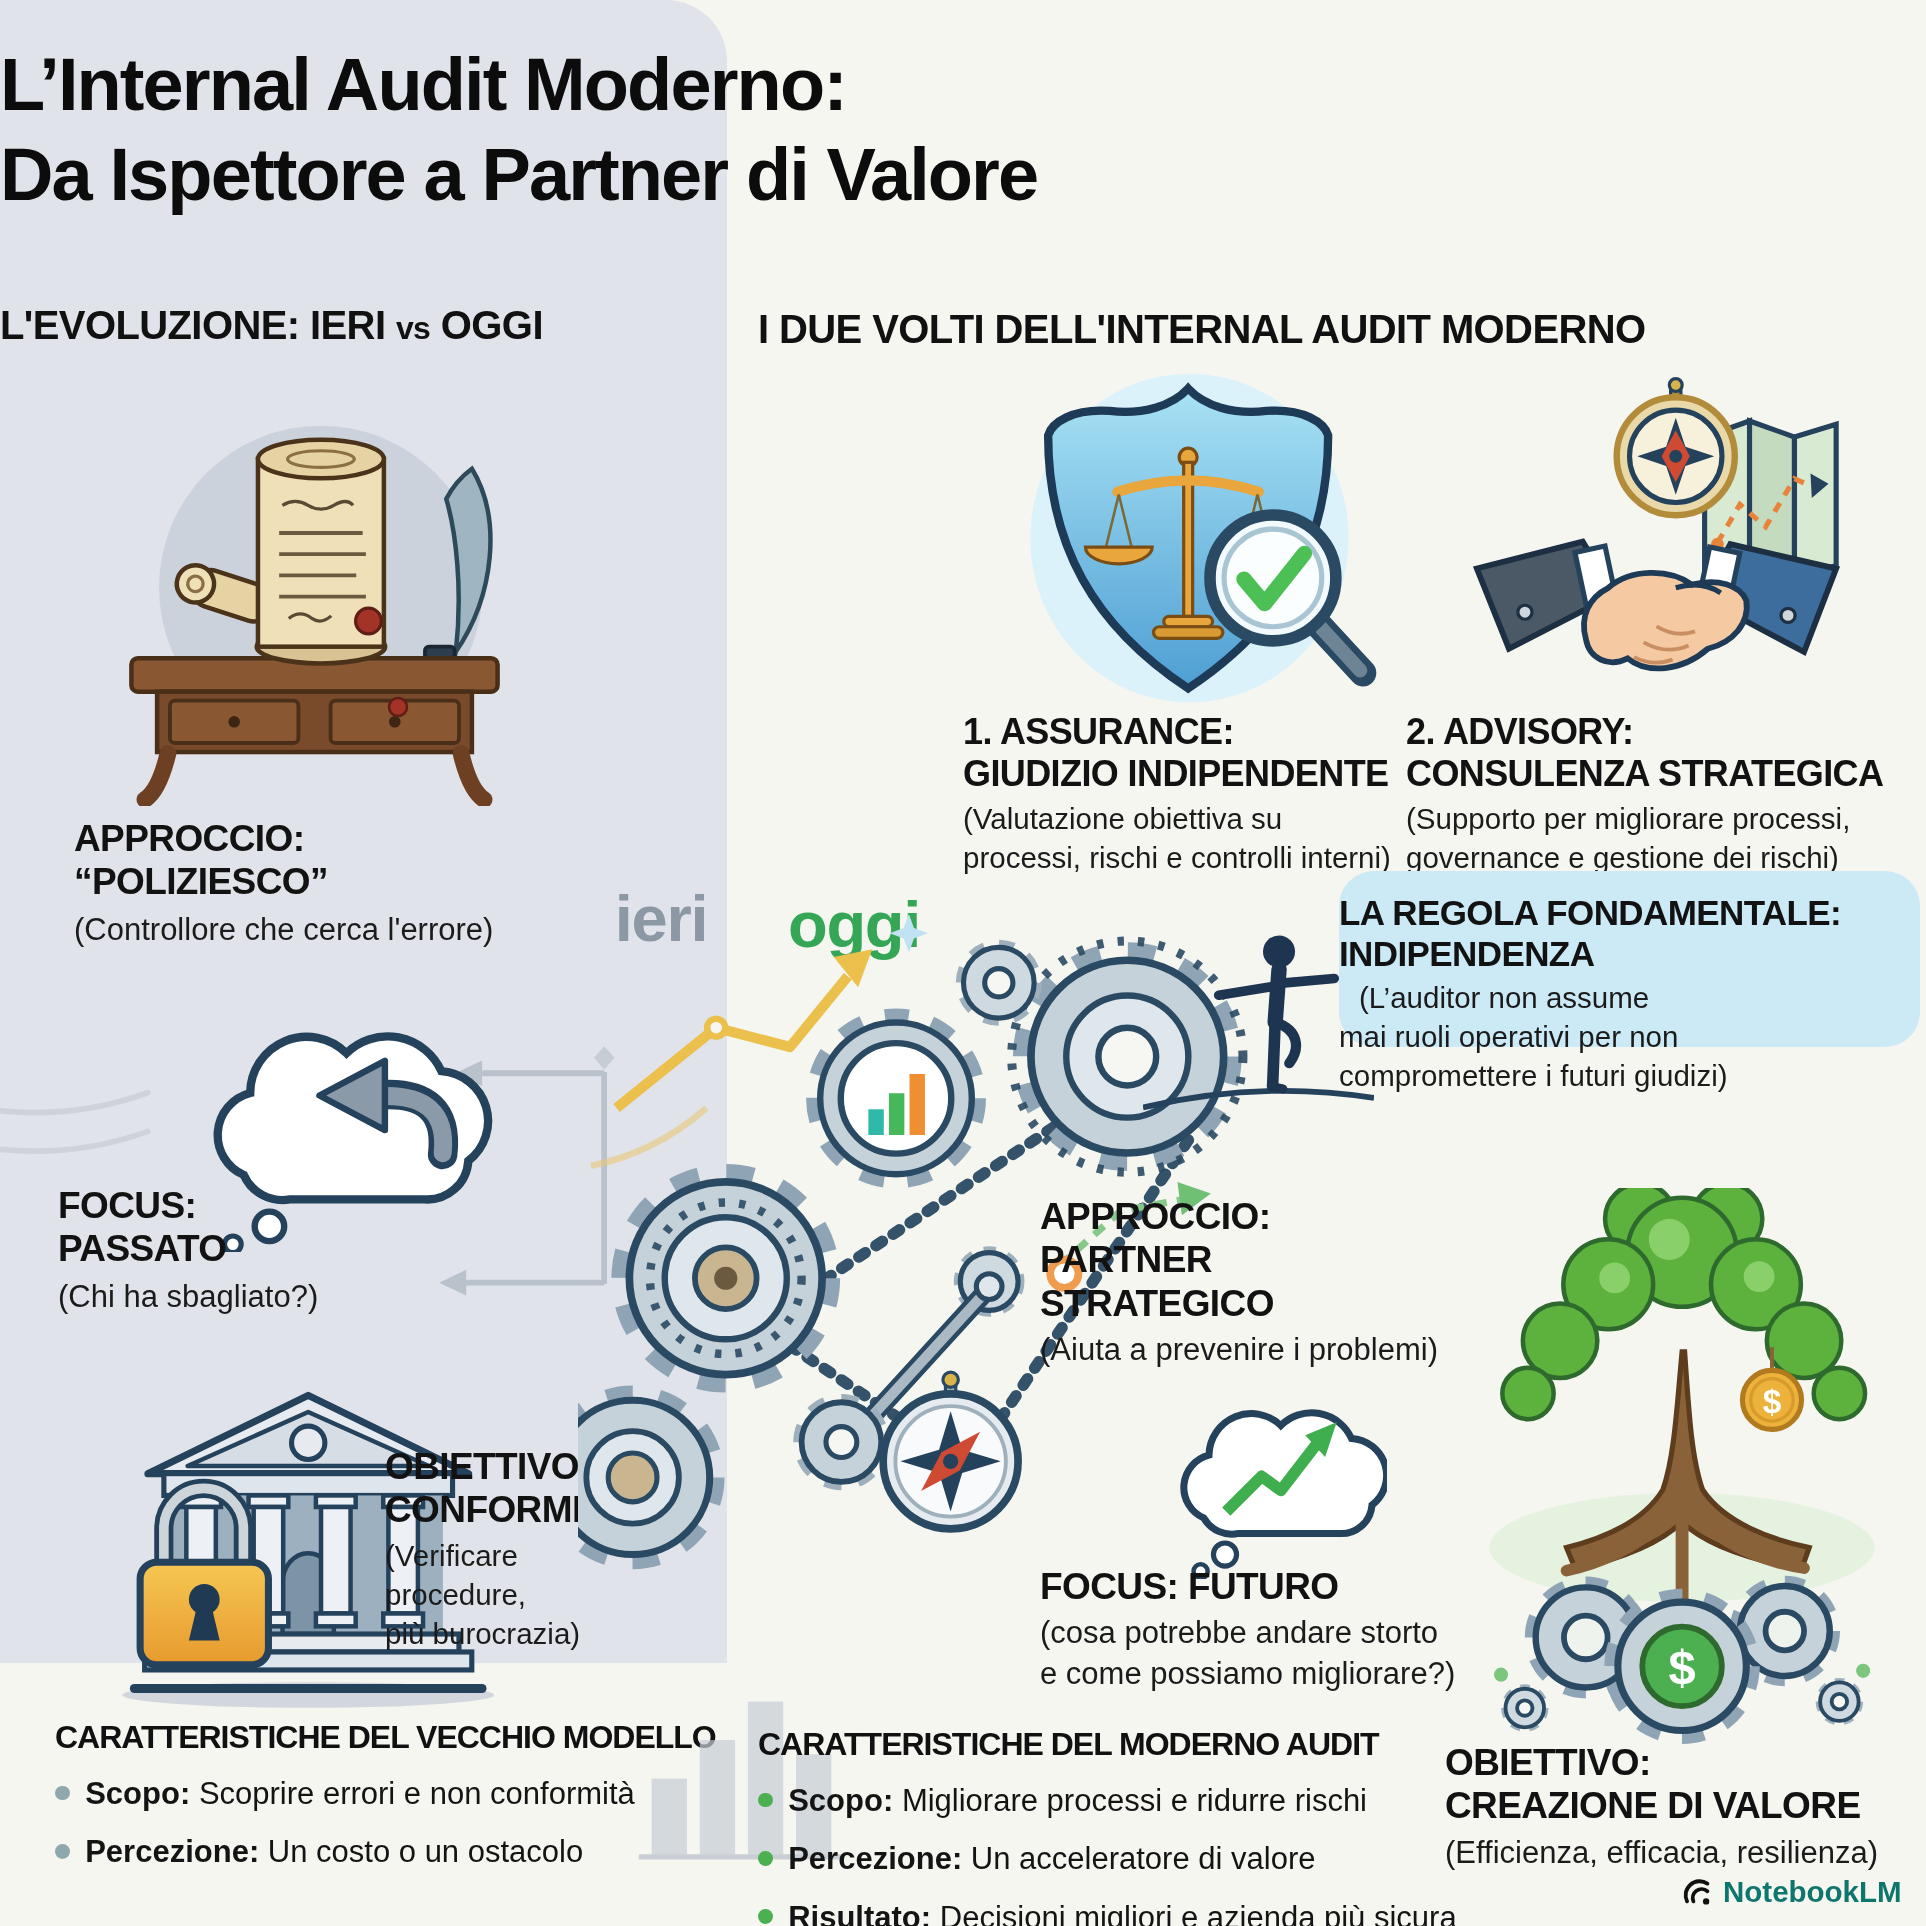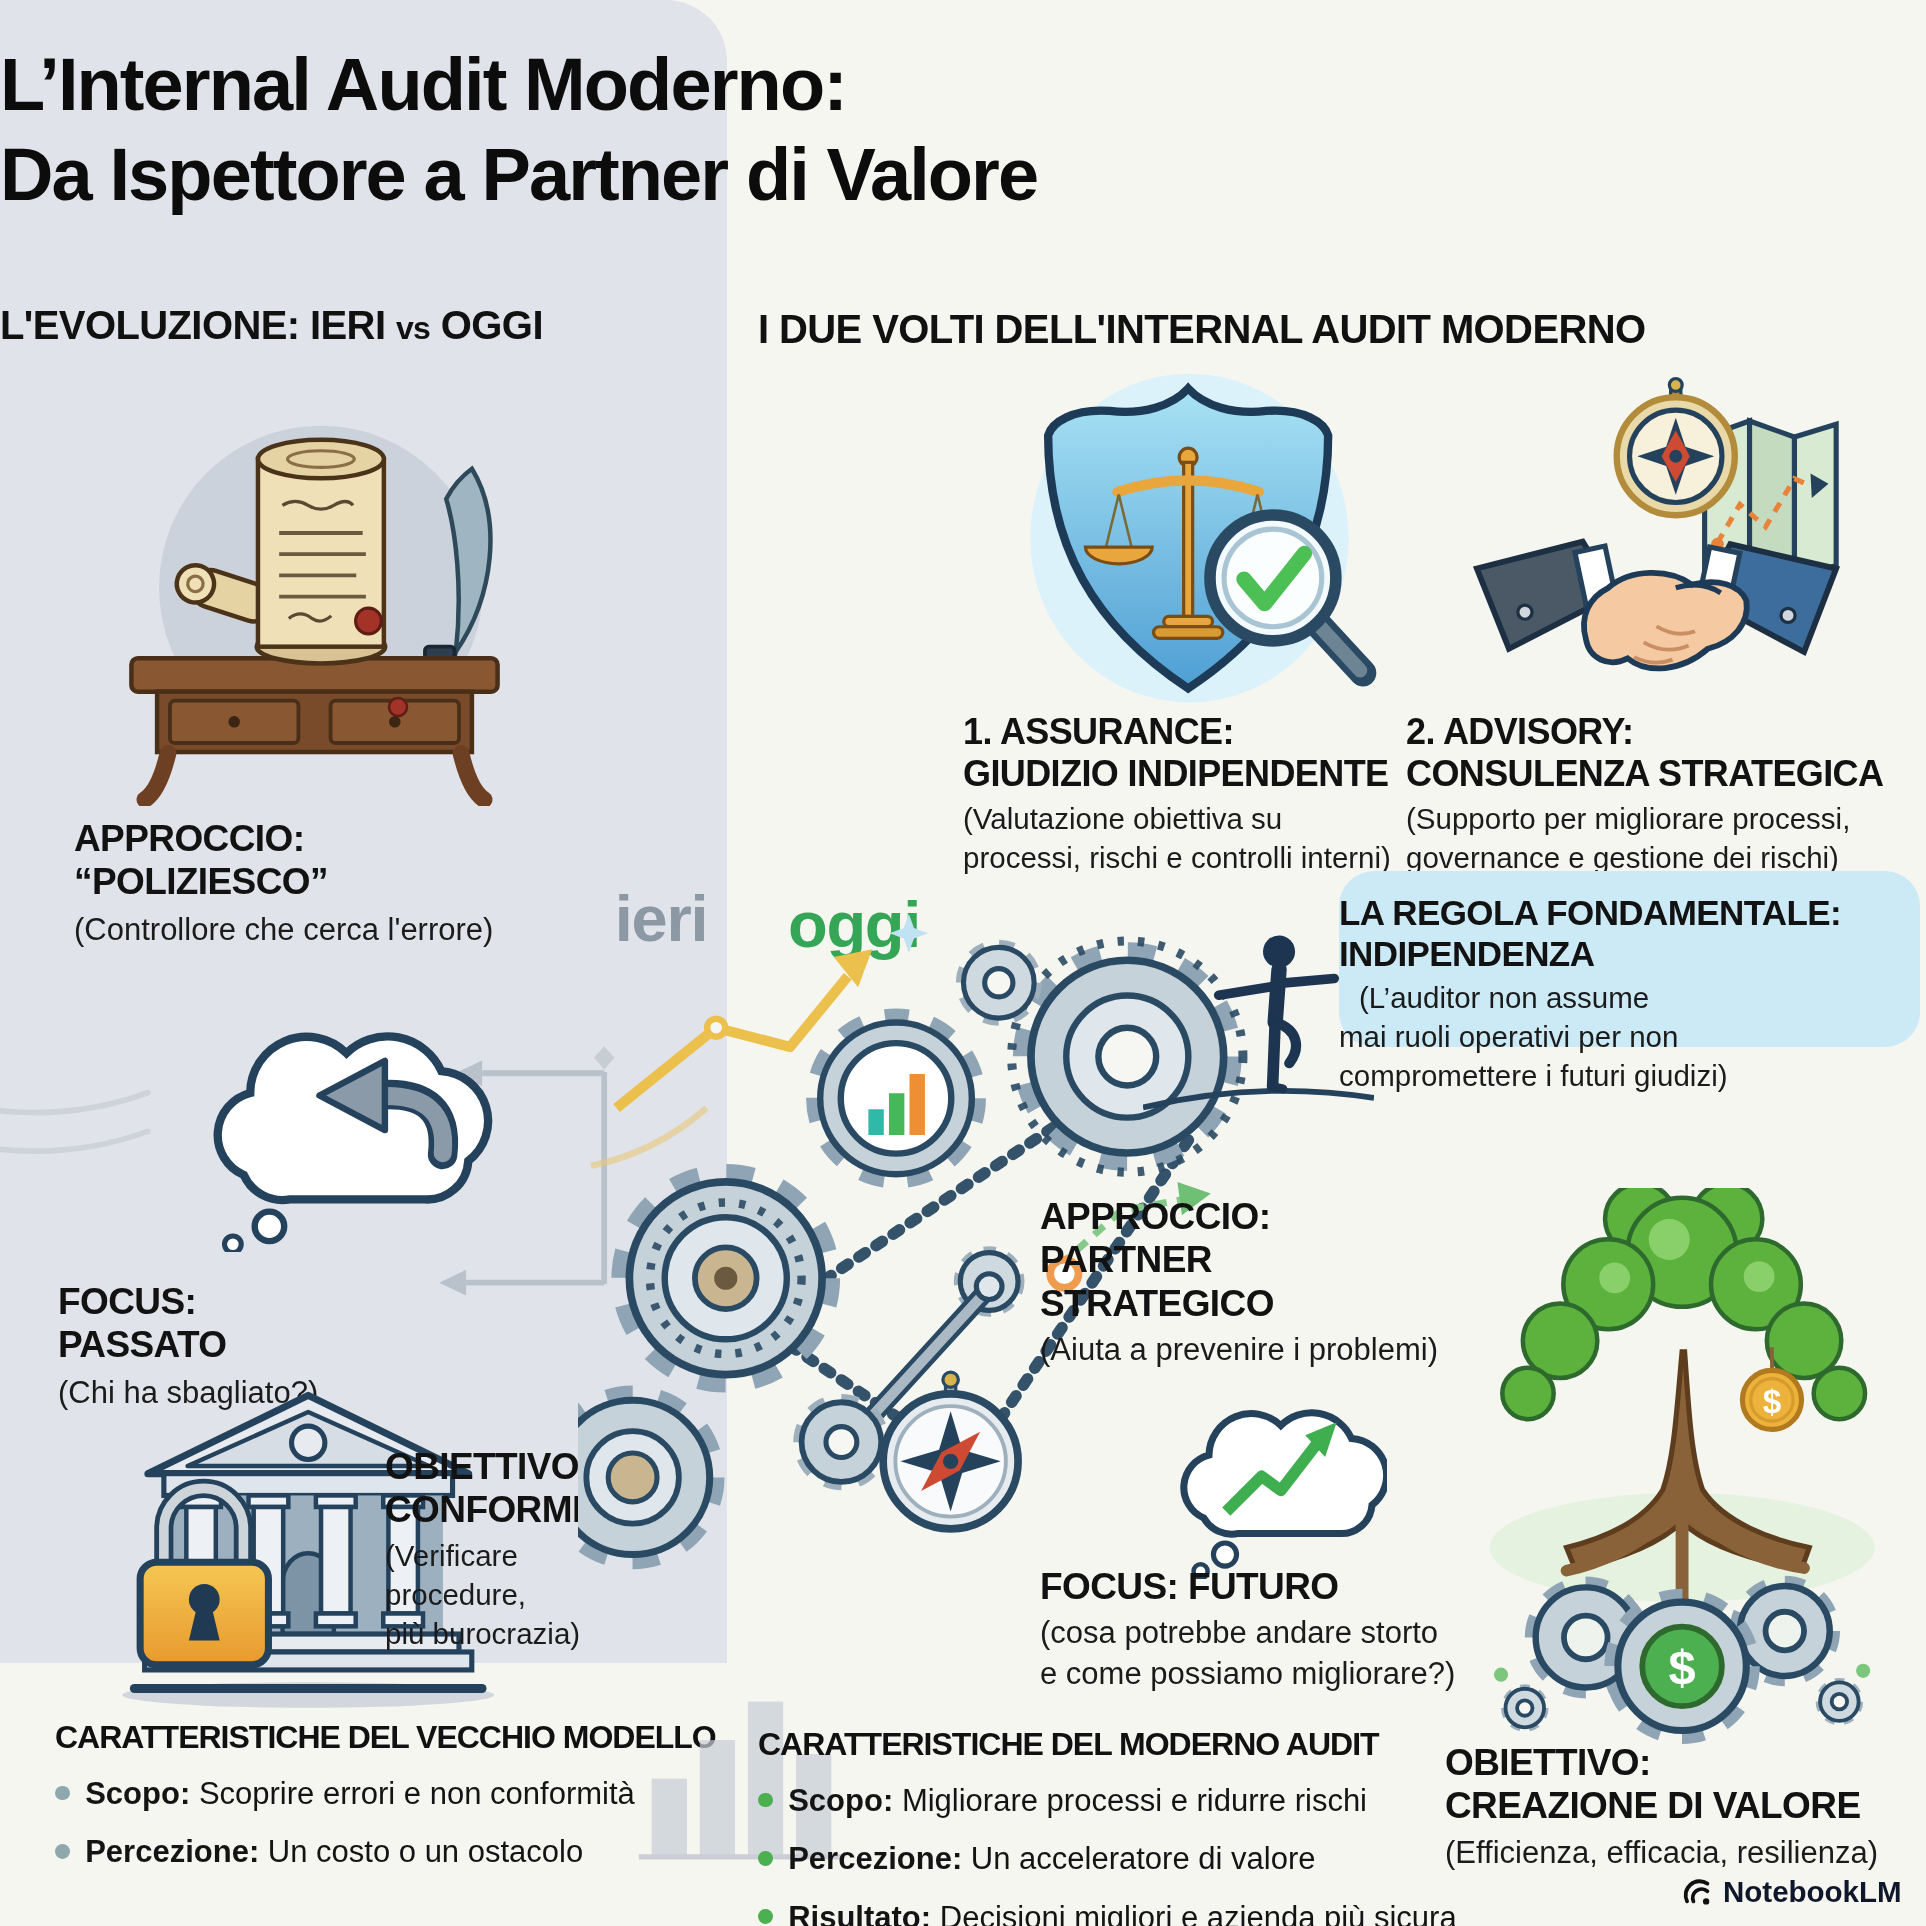--- a/index.html
+++ b/index.html
@@ -23,21 +23,21 @@
   .panel{
     background:#e0e3e9;border-top-right-radius:61px;
   }
   .bluebox{background:#cbeaf6;border-radius:35px;}
   .char-h{font-size:32px;font-weight:800;letter-spacing:-1px;color:#111;}
   .char-item{display:flex;align-items:flex-start;gap:15.4px;font-size:31px;line-height:1.3;margin-top:18px;}
   .char-item b{font-weight:800;}
   .dot{width:14.8px;height:14.8px;border-radius:50%;margin-top:11.6px;flex:none;}
   .dot.old{background:#8fa8ad;}
   .dot.new{background:#4caf50;}
-  .wm{display:flex;align-items:center;gap:7.7px;font-size:29.5px;font-weight:600;color:#0f172a;}
+  .wm{display:flex;align-items:center;gap:7.7px;font-size:29.5px;font-weight:600;color:#0f766e;}
   svg{display:block;}
 </style>
 </head>
 <body>
 
 <div class="canvas">
 
   <div class="abs panel" style="left:0;top:410;width:727px;height:1663px;"></div>
 
   <div class="abs ctr" style="left:0;top:40px;width:1926px;">
@@ -121,21 +121,21 @@
     <svg width="334" height="263" viewBox="0 0 520 410">
       <path d="M110,290 a68,68 0 0 1 10,-128 a88,88 0 0 1 150,-62 a92,92 0 0 1 148,28 a78,78 0 0 1 42,140 a64,64 0 0 1 -68,60 l-210,0 a66,66 0 0 1 -72,-38 z" fill="#ffffff" stroke="#24425c" stroke-width="13"></path>
       <circle cx="150" cy="370" r="23" fill="#fff" stroke="#24425c" stroke-width="10"></circle>
       <circle cx="93" cy="398" r="13" fill="#fff" stroke="#24425c" stroke-width="8"></circle>
       <path d="M420,258 Q432,158 322,165" stroke="#24425c" stroke-width="46" fill="none" stroke-linecap="round"></path>
       <path d="M420,256 Q430,162 322,167" stroke="#8b9aa8" stroke-width="28" fill="none" stroke-linecap="round"></path>
       <polygon points="228,166 330,112 330,220" fill="#8b9aa8" stroke="#24425c" stroke-width="10" stroke-linejoin="round"></polygon>
     </svg>
   </div>
 
-  <div class="abs ctr" style="left:58px;top:1280px;width:578px;">
+  <div class="abs ctr" style="left:58px;top:1184px;width:578px;">
     <div class="item-h">FOCUS:</div>
     <div class="item-h">PASSATO</div>
     <div class="sub sub48" style="margin-top:6.4px;">(Chi ha sbagliato?)</div>
   </div>
 
   <div class="abs" style="left:90px;top:1371px;">
     <svg width="430" height="340" viewBox="0 0 670 530">
       <defs>
         <linearGradient id="goldgrad" x1="0" y1="0" x2="0" y2="1">
           <stop offset="0" stop-color="#f6c752"></stop>

